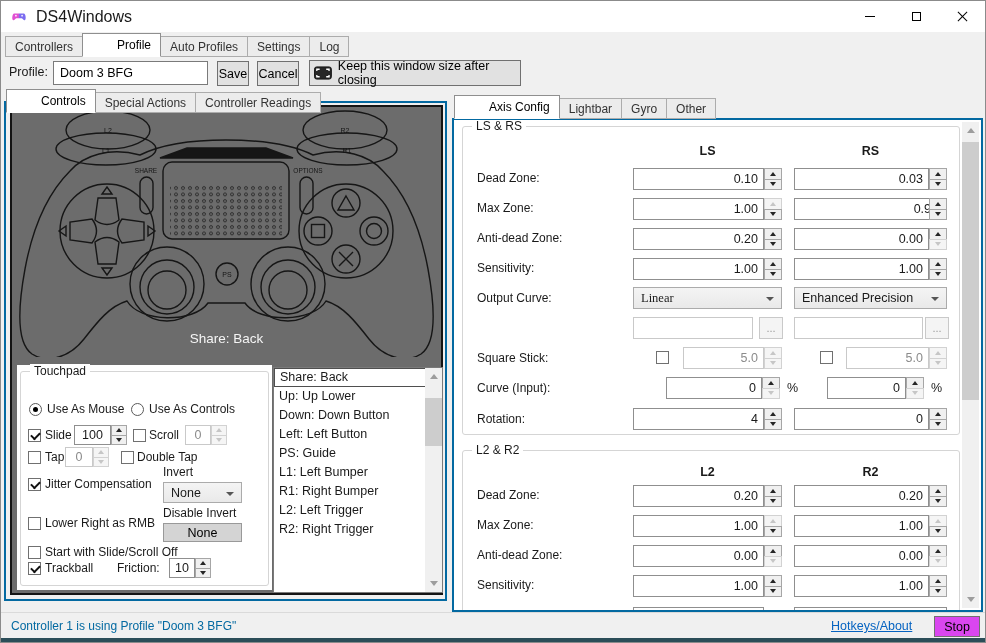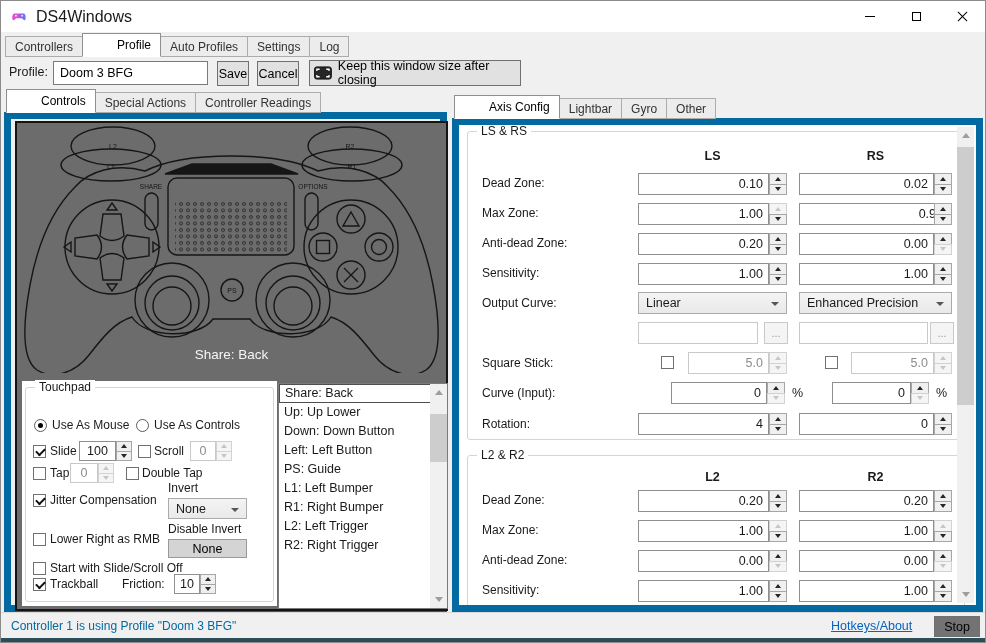--- a/index.html
+++ b/index.html
@@ -19,21 +19,21 @@
   
   .tabstrip{position:absolute;display:flex;align-items:flex-end;z-index:3;}
   .tab{height:21px;line-height:20px;padding:0 9px;background:#ececec;border:1px solid #acacac;margin-right:-1px;color:#333;white-space:nowrap;}
   .tab.active{height:24px;line-height:23px;background:#fff;border-color:#8f8f8f;border-bottom:1px solid #fff;z-index:4;color:#000;padding-left:34px;}
   
   #profilerow{position:absolute;left:0;top:58px;width:100%;height:28px;}
   #profilerow .lbl{position:absolute;left:8px;top:6px;font-size:12.5px;}
   #profile-input{position:absolute;left:52px;top:2px;width:155px;height:24px;border:1px solid #7a7a7a;font-size:12.5px;padding:0 6px;font-family:inherit;background:#fff;}
   .btn{position:absolute;height:25px;background:#e1e1e1;border:1px solid #707070;font-size:12.5px;display:flex;align-items:center;justify-content:center;color:#000;}
   
-  .page{position:absolute;background:#f0f0f0;border:7px solid #0369a1;}
+  .page{position:absolute;background:#f0f0f0;border:2px solid #0369a1;}
   
   #grayarea{position:absolute;left:4px;top:2px;width:433px;height:490px;background:#6c6c6c;border:2px solid #141414;}
   #padcaption{position:absolute;left:0;top:224px;width:100%;text-align:center;color:#f5f5f5;font-size:13.5px;}
   .pad{position:absolute;left:0;top:0;}
   .pad text{font-family:"Liberation Sans",sans-serif;fill:#161616;stroke:none;}
   
   #tpcard{position:absolute;left:5px;top:258px;width:255px;height:225px;background:#fff;}
   .gbx{position:absolute;border:1px solid #d5d5d5;border-radius:3px;}
   .gbx-legend{position:absolute;top:-8px;left:9px;background:#fff;padding:0 4px;font-size:12px;}
   
@@ -68,21 +68,21 @@
   .spin.dim-down .da{border-top-color:#c6c6c6;}
   .combo{position:absolute;height:22px;background:linear-gradient(#f4f4f4,#e9e9e9);border:1px solid #ababab;font-size:12.5px;display:flex;align-items:center;padding:0 22px 0 7px;}
   .combo .chev{position:absolute;right:7px;top:9px;width:0;height:0;border-left:4px solid transparent;border-right:4px solid transparent;border-top:4.5px solid #555;}
   .browse{position:absolute;width:24px;height:22px;background:#f4f4f4;border:1px solid #c9c9c9;color:#9a9a9a;font-size:11px;display:flex;align-items:center;justify-content:center;}
   .colhead{position:absolute;font-weight:bold;font-size:12.5px;text-align:center;}
   .unit{position:absolute;font-size:12.5px;}
   
   #statusbar{position:absolute;left:0;top:611px;width:100%;height:26px;background:#f0f0f0;border-top:1px solid #dadada;}
   #statusbar .stext{position:absolute;left:10px;top:6px;color:#0369a1;font-size:12px;}
   #hk-link{position:absolute;left:830px;top:6px;color:#0563c1;text-decoration:underline;font-size:12.5px;cursor:pointer;}
-  #stop-btn{left:933px;top:3px;width:46px;height:21px;background:#737373;}
+  #stop-btn{left:933px;top:3px;width:46px;height:21px;background:#d946ef;}
   #bottomstrip{position:absolute;left:0;top:637px;width:100%;height:6px;background:#2b4d58;}
   .keepicon{width:19px;height:14px;margin:0 6px 0 4px;}
 </style>
 </head>
 <body>
 
 <div id="win">
 
   <div id="titlebar">
     <svg id="appicon" viewBox="0 0 16 16">
@@ -131,21 +131,21 @@
       <span>Keep this window size after closing</span>
     </div>
   </div>
 
   <div style="position:absolute;left:3px;top:88px;width:443px;height:523px;">
     <div class="tabstrip" style="left:2px;top:0;height:24px;text-align:right;">
       <div class="tab active">Controls</div>
       <div class="tab">Special Actions</div>
       <div class="tab">Controller Readings</div>
     </div>
-    <div class="page" style="left:0;top:23px;width:443px;height:500px;">
+    <div class="page" style="left:0;top:12px;width:443px;height:500px;">
 
       <div id="grayarea">
 
         <svg class="pad" width="429" height="250" viewBox="0 0 429 250">
           <defs>
             <pattern id="tpdots" width="7" height="6.5" patternUnits="userSpaceOnUse">
               <circle cx="3" cy="3" r="1.5" fill="none" stroke="#262626" stroke-width="0.9"></circle>
             </pattern>
           </defs>
           <g stroke="#161616" fill="none" stroke-width="1.4">
@@ -308,21 +308,21 @@
         <span class="flabel" style="left:14px;top:44px;">Dead Zone:</span>
         <div class="nf" style="left:170px;top:41px;width:131px;">0.10</div>
         <span class="spin" style="left:301px;top:41px;">
             <span class="sb">
               <i class="ua"></i>
             </span>
             <span class="sb">
               <i class="da"></i>
             </span>
           </span>
-        <div class="nf" style="left:331px;top:41px;width:135px;">0.02</div>
+        <div class="nf" style="left:331px;top:41px;width:135px;">0.03</div>
         <span class="spin" style="left:466px;top:41px;">
             <span class="sb">
               <i class="ua"></i>
             </span>
             <span class="sb">
               <i class="da"></i>
             </span>
           </span>
 
         <span class="flabel" style="left:14px;top:74px;">Max Zone:</span>
@@ -379,21 +379,21 @@
         <span class="spin" style="left:466px;top:131px;">
             <span class="sb">
               <i class="ua"></i>
             </span>
             <span class="sb">
               <i class="da"></i>
             </span>
           </span>
 
         <span class="flabel" style="left:14px;top:164px;">Output Curve:</span>
-        <div class="combo" style="left:170px;top:160px;width:149px;">
+        <div class="combo" style="left:170px;top:160px;width:149px;font-family:Liberation Serif, serif;">
             <span>Linear</span>
             <span class="chev"></span>
           </div>
         <div class="combo" style="left:331px;top:160px;width:153px;">
             <span>Enhanced Precision</span>
             <span class="chev"></span>
           </div>
 
         <div class="nf dis" style="left:170px;top:190px;width:120px;"></div>
         <div class="browse" style="left:296px;top:190px;">...</div>

